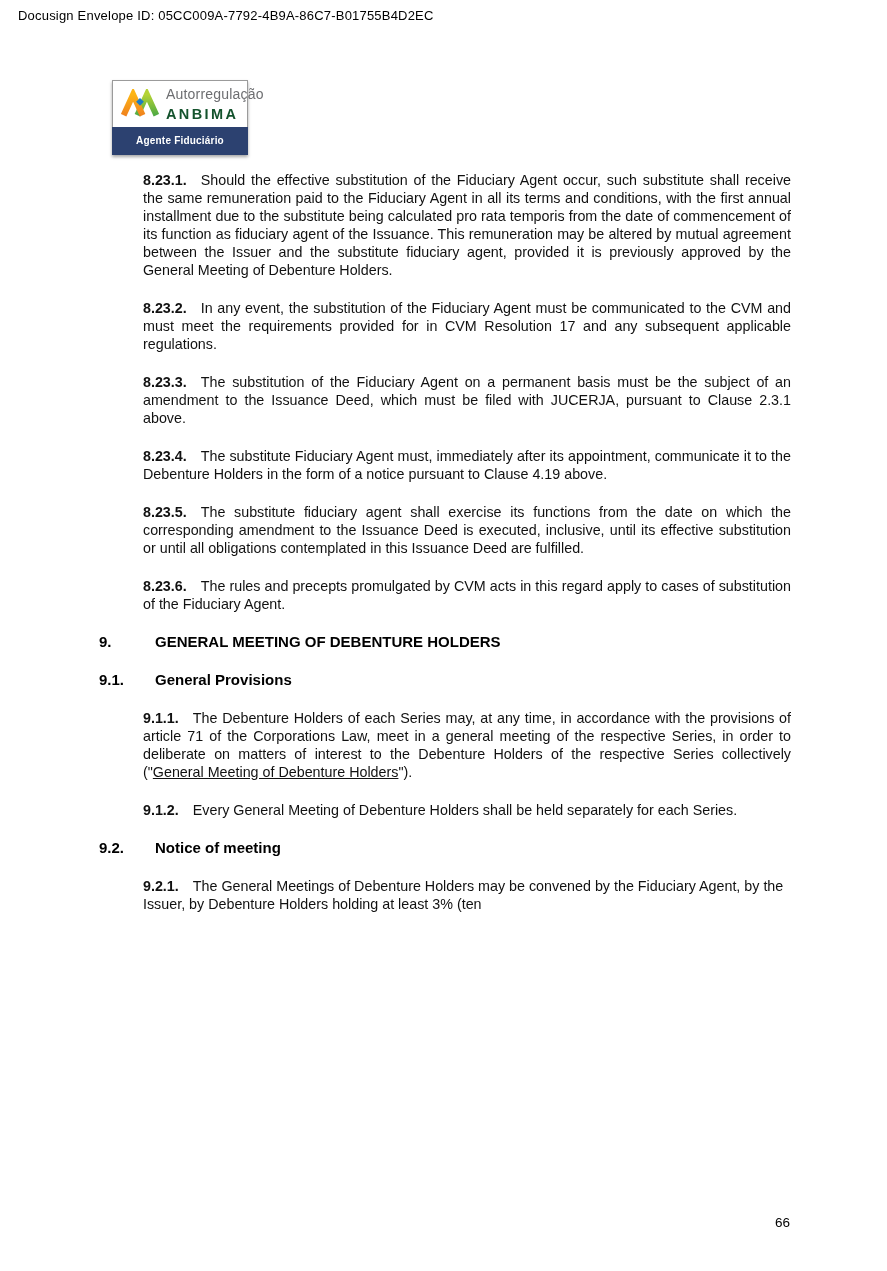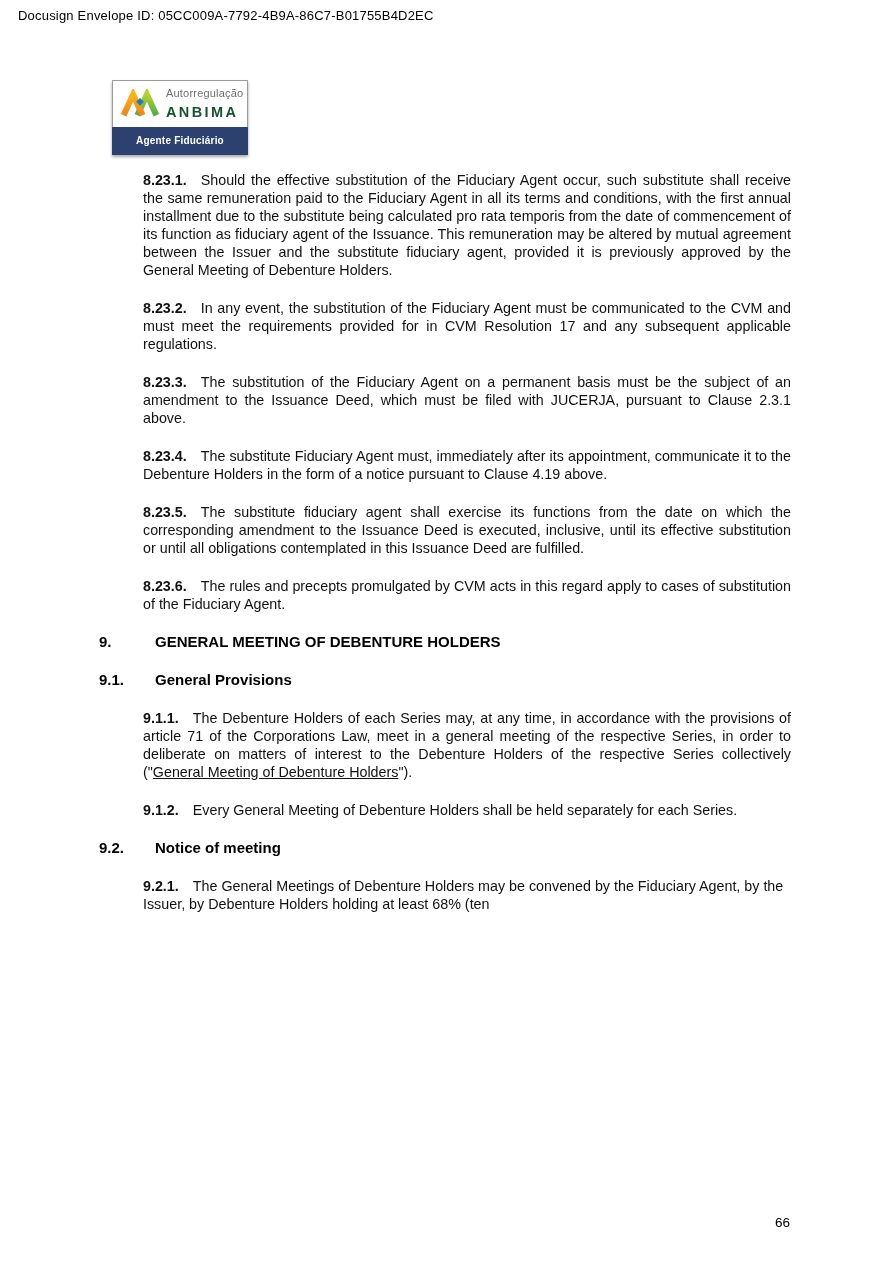--- a/index.html
+++ b/index.html
@@ -36,21 +36,21 @@
     border: 1px solid #9b9b9b;
     border-bottom: none;
     background: #ffffff;
     display: flex;
     align-items: center;
     padding: 0 6px 0 8px;
     gap: 7px;
   }
   .logo-mark { display: inline-flex; flex: 0 0 auto; }
   .logo-text { display: flex; flex-direction: column; line-height: 1; }
-  .logo-tagline { font-size: 11px; color: #6d6e71; margin-bottom: 6px; letter-spacing: 0.2px; }
+  .logo-tagline { font-size: 14px; color: #6d6e71; margin-bottom: 6px; letter-spacing: 0.2px; }
   .logo-brand { font-size: 14.5px; font-weight: bold; color: #14532d; letter-spacing: 2.4px; }
   .logo-banner {
     height: 28px;
     background: #2c4170;
     color: #ffffff;
     font-size: 10px;
     font-weight: bold;
     text-align: center;
     line-height: 28px;
     letter-spacing: 0.2px;
@@ -138,19 +138,19 @@
     <div class="heading"><b class="hnum">9.</b><b class="htitle">GENERAL MEETING OF DEBENTURE HOLDERS</b></div>
 
     <div class="heading"><b class="hnum">9.1.</b><b class="htitle">General Provisions</b></div>
 
     <p class="para just"><b class="pnum">9.1.1.</b><span>The Debenture Holders of each Series may, at any time, in accordance with the provisions of article 71 of the Corporations Law, meet in a general meeting of the respective Series, in order to deliberate on matters of interest to the Debenture Holders of the respective Series collectively ("</span><span class="ul">General Meeting of Debenture Holders</span><span>").</span></p>
 
     <p class="para left"><b class="pnum">9.1.2.</b><span>Every General Meeting of Debenture Holders shall be held separately for each Series.</span></p>
 
     <div class="heading"><b class="hnum">9.2.</b><b class="htitle">Notice of meeting</b></div>
 
-    <p class="para left"><b class="pnum">9.2.1.</b><span>The General Meetings of Debenture Holders may be convened by the Fiduciary Agent, by the Issuer, by Debenture Holders holding at least 68% (ten</span></p>
+    <p class="para left"><b class="pnum">9.2.1.</b><span>The General Meetings of Debenture Holders may be convened by the Fiduciary Agent, by the Issuer, by Debenture Holders holding at least 3% (ten</span></p>
 
   </div>
 
   <div class="page-number">66</div>
 
 </div>
 
 </body></html>

